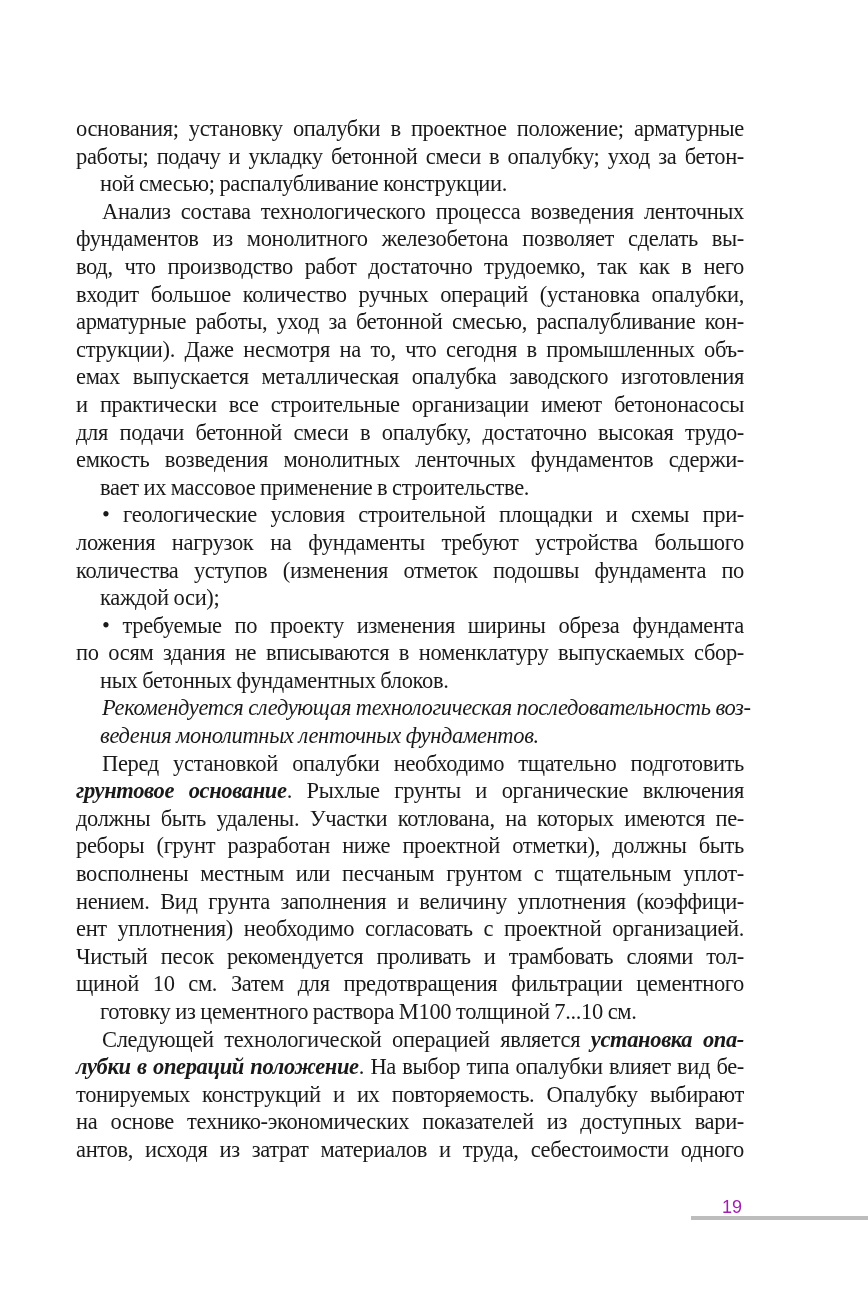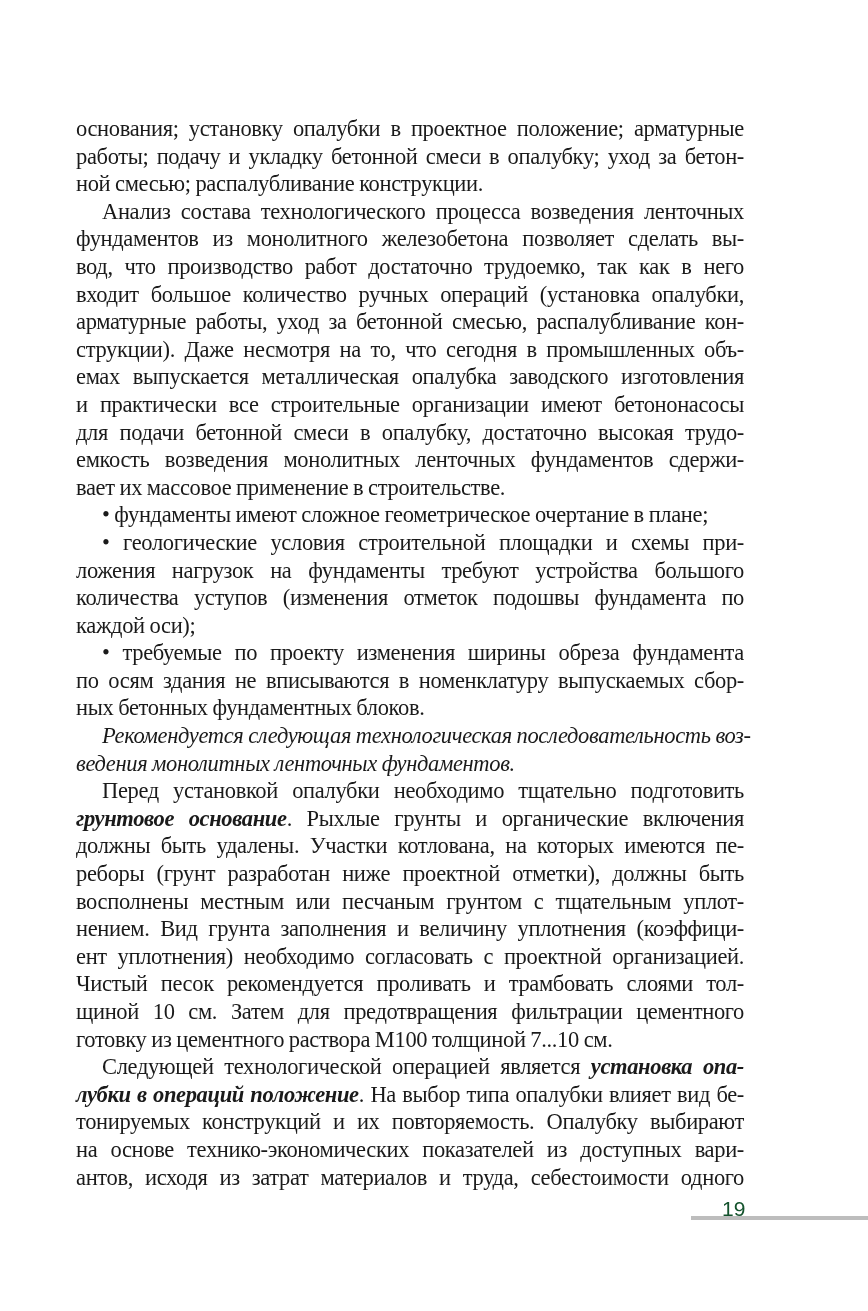--- a/index.html
+++ b/index.html
@@ -28,41 +28,42 @@
     }
     .line {
       display: block;
       white-space: nowrap;
       text-align: justify;
       text-align-last: justify;
       height: 27.6px;
     }
     .line.last {
       text-align-last: left;
+      margin-left: 24px;
     }
     .indent {
       padding-left: 26px;
     }
     .bullet-indent {
       padding-left: 26px;
     }
     .em {
       font-style: italic;
     }
     .strong-em {
       font-style: italic;
       font-weight: bold;
     }
     .page-number {
       position: absolute;
       left: 722px;
       top: 1197px;
       font-family: "Liberation Sans", "DejaVu Sans", sans-serif;
-      font-size: 21px;
-      color: #14532d;
+      font-size: 18px;
+      color: #a21caf;
     }
     .page-rule {
       position: absolute;
       left: 691px;
       top: 1216px;
       width: 177px;
       height: 4px;
       background: #bdbdbd;
     }
   </style>
@@ -85,23 +86,20 @@
     <span class="line">арматурные работы, уход за бетонной смесью, распалубливание кон-</span>
     <span class="line">струкции). Даже несмотря на то, что сегодня в промышленных объ-</span>
     <span class="line">емах выпускается металлическая опалубка заводского изготовления</span>
     <span class="line">и практически все строительные организации имеют бетононасосы</span>
     <span class="line">для подачи бетонной смеси в опалубку, достаточно высокая трудо-</span>
     <span class="line">емкость возведения монолитных ленточных фундаментов сдержи-</span>
     <span class="line last">вает их массовое применение в строительстве.</span>
   </div>
 
 
-  <div>
-    <span class="line last bullet-indent"><span>•</span> <span>фундаменты имеют сложное геометрическое очертание в плане;</span></span>
-  </div>
 
   <div>
     <span class="line bullet-indent"><span>•</span> <span>геологические условия строительной площадки и схемы при-</span></span>
     <span class="line">ложения нагрузок на фундаменты требуют устройства большого</span>
     <span class="line">количества уступов (изменения отметок подошвы фундамента по</span>
     <span class="line last">каждой оси);</span>
   </div>
 
   <div>
     <span class="line bullet-indent"><span>•</span> <span>требуемые по проекту изменения ширины обреза фундамента</span></span>

